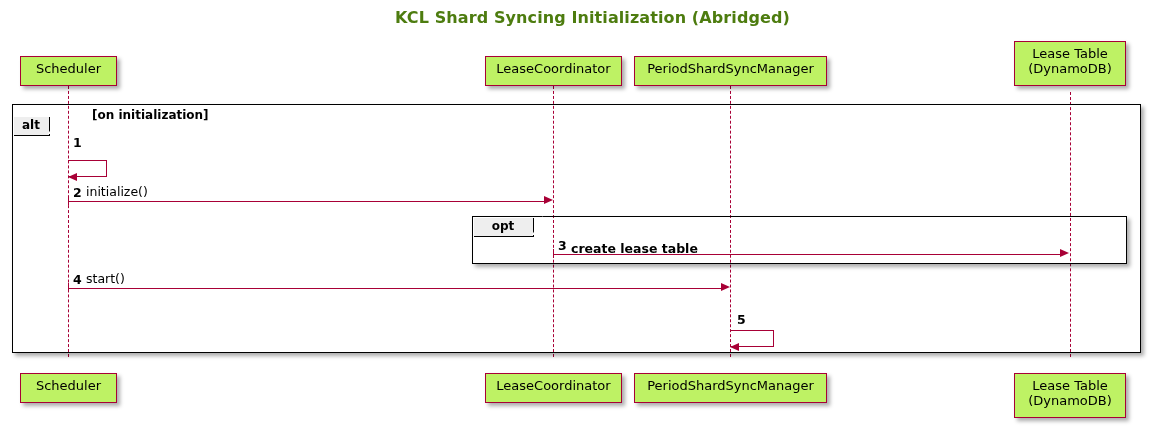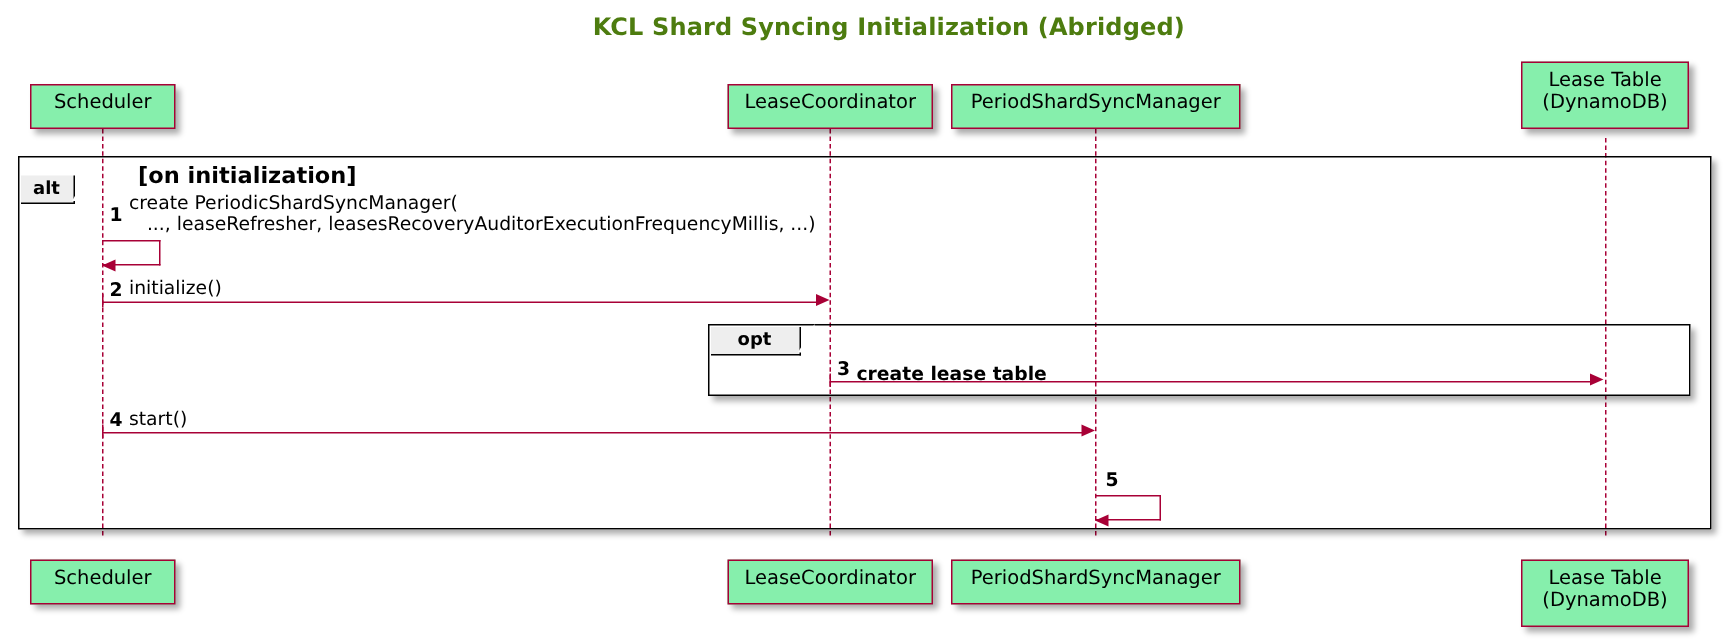--- a/index.html
+++ b/index.html
@@ -29,21 +29,21 @@
     font-size: 16px;
     font-weight: bold;
     color: #4d7c0f;
     letter-spacing: 0.1px;
     margin-left: 17px;
   }
   
   .participant {
     position: absolute;
     box-sizing: border-box;
-    background: #86efac;
+    background: #bef264;
     border: 1.6px solid #A80036;
     color: #000000;
     font-size: 13px;
     text-align: center;
     line-height: 15px;
     padding-top: 4px;
     box-shadow: 3px 3px 4px rgba(0,0,0,0.33);
     white-space: pre-line;
   }
   
@@ -78,21 +78,21 @@
     position: absolute;
     right: -10px;
     top: -1.6px;
     width: 0; height: 0;
     border-style: solid;
     border-width: 0 0 19px 11px;
     border-color: transparent transparent #ffffff transparent;
   }
   .fragment-label {
     position: absolute;
-    font-size: 15px;
+    font-size: 12px;
     font-weight: bold;
     color: #000000;
     white-space: nowrap;
   }
   
   .msg-line {
     position: absolute;
     height: 0;
     border-top: 1.4px solid #A80036;
   }
@@ -156,22 +156,20 @@
   <div class="participant" style="left:20px; top:373px; width:97px; height:30px;">Scheduler</div>
   <div class="participant" style="left:485px; top:373px; width:137px; height:30px;">LeaseCoordinator</div>
   <div class="participant" style="left:634px; top:373px; width:193px; height:30px;">PeriodShardSyncManager</div>
   <div class="participant" style="left:1014px; top:373px; width:112px; height:45px;">Lease Table
 (DynamoDB)</div>
 
   <div class="fragment" style="left:12px; top:104px; width:1129px; height:249px;"></div>
   <div class="fragment-tab" style="left:13.5px; top:117px; width:36px;">alt</div>
   <div class="fragment-label" style="left:92px; top:108px;">[on initialization]</div>
 
-  <div class="msg-text" style="left:86px; top:128px;">create PeriodicShardSyncManager(
-   ..., leaseRefresher, leasesRecoveryAuditorExecutionFrequencyMillis, ...)</div>
   <div class="msg-num" style="left:73px; top:135px;">1</div>
   <div class="selfloop" style="left:68px; top:160px; width:39px; height:17px;"></div>
   <div class="msg-arrow left" style="left:68px; top:172.5px;"></div>
 
   <div class="msg-text" style="left:86px; top:185px;">initialize()</div>
   <div class="msg-num" style="left:73px; top:185px;">2</div>
   <div class="msg-tail" style="left:68px; top:196px; height:9px;"></div>
   <div class="msg-line" style="left:68px; top:200.5px; width:477px;"></div>
   <div class="msg-arrow" style="left:544px; top:196px;"></div>
 

